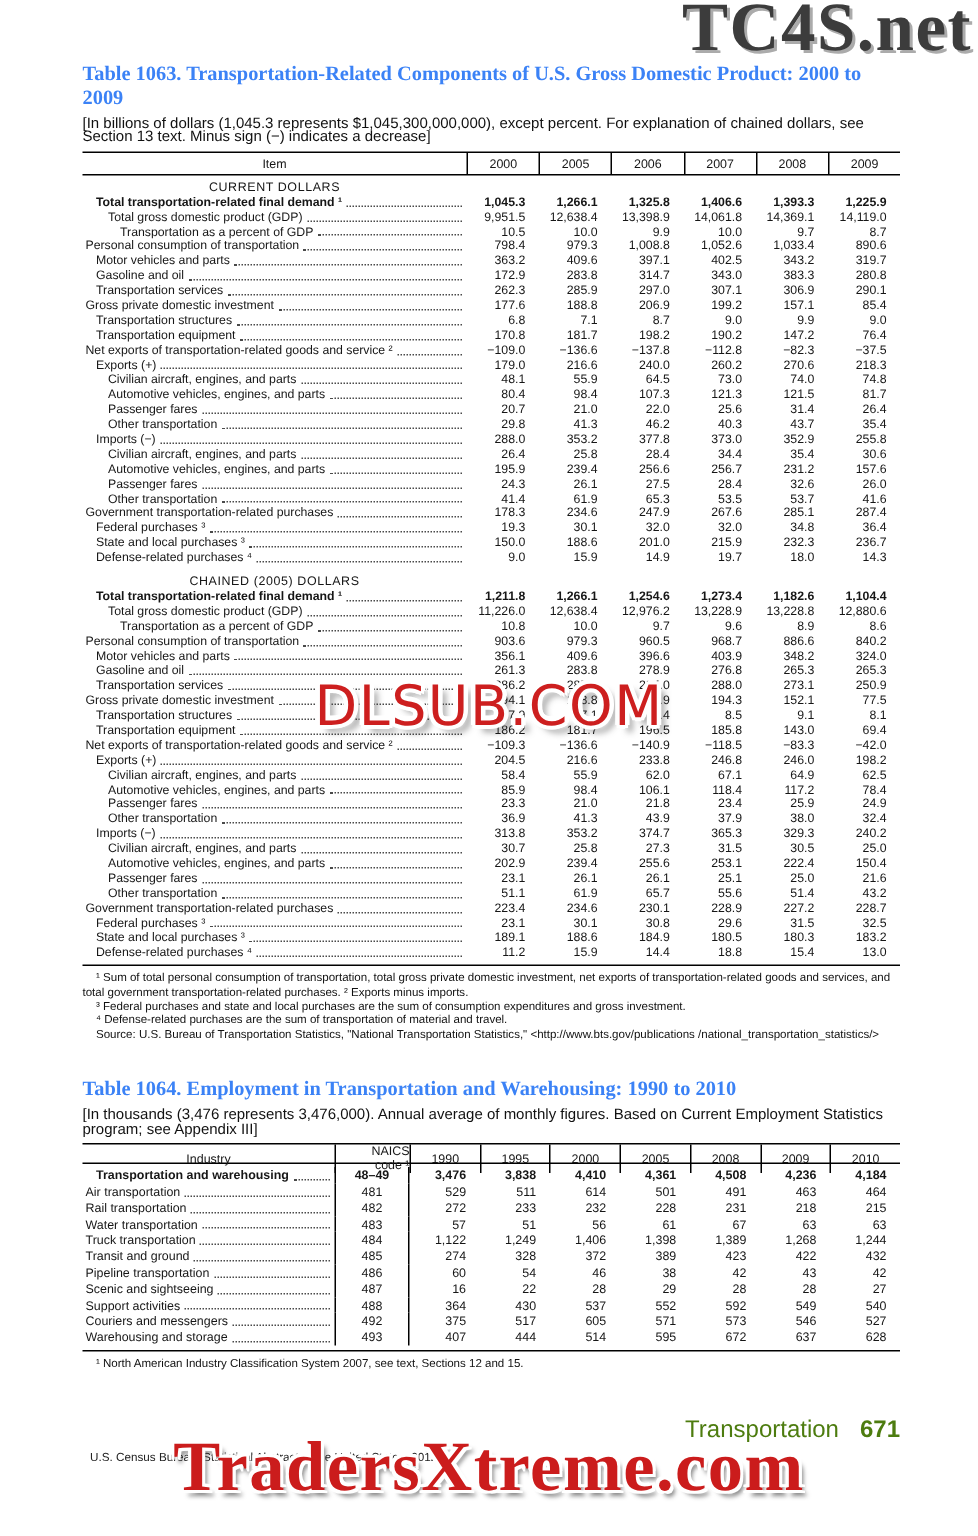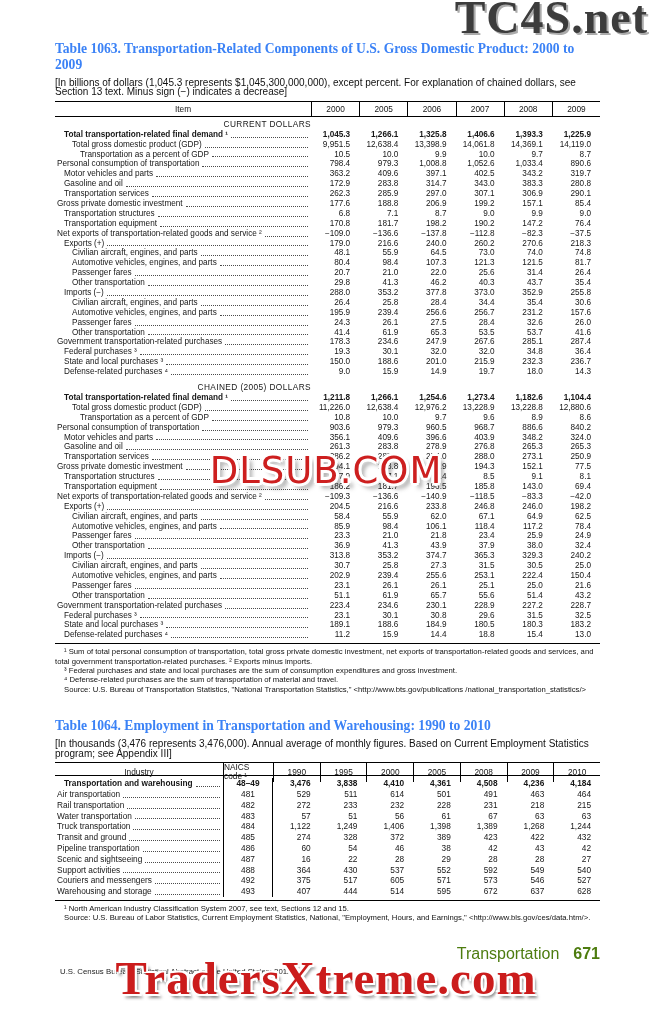--- a/index.html
+++ b/index.html
@@ -16,34 +16,34 @@
   .t63-head{display:grid;grid-template-columns:256px repeat(6,1fr);
             border-top:1.6px solid #000;border-bottom:1px solid #000;height:16px;font-size:8.3px}
   .hc{border-left:0.8px solid #000;display:flex;align-items:center;justify-content:center;height:100%}
   .hc:first-child{border-left:none}
   .t63-body{border-bottom:1.4px solid #000;padding:2px 0 3px}
   .t63-row{display:grid;grid-template-columns:256px repeat(6,1fr);height:9.9px;
            font-size:8.2px;line-height:9.9px}
   .t63-row.bold{font-weight:bold}
   .t63-row.sect{height:11px}
   .gap-top{margin-top:5px}
-  .sect-txt{flex:1;text-align:right;letter-spacing:.4px;font-size:8.3px}
+  .sect-txt{flex:1;text-align:center;letter-spacing:.4px;font-size:8.3px}
   .lc{display:flex;align-items:flex-end;overflow:hidden}
   .ind0{padding-left:2px}.ind1{padding-left:9px}.ind2{padding-left:17px}.ind3{padding-left:25px}
   .lbl{white-space:nowrap}
   .leader{flex:1;min-width:5px;border-bottom:1px dotted #4a4a4a;margin:0 3px 2px 3px}
   .v{text-align:right;padding-right:9px}
   .fnotes{margin-top:3px;font-size:7.7px;line-height:9.4px;color:#111}
   .fn{text-indent:9px}
 
   
   .t64-wrap{margin-top:24px}
   .t64-head{display:grid;grid-template-columns:168px 50px repeat(7,1fr);
             border-top:1.6px solid #000;border-bottom:1px solid #000;height:14px;font-size:8.3px}
-  .naics-cell{display:flex;flex-direction:column;align-items:flex-start;justify-content:center;line-height:9.2px}
+  .naics-cell{display:flex;flex-direction:column;align-items:flex-end;justify-content:center;line-height:9.2px}
   .t64-body{border-bottom:1.4px solid #000;padding:2px 0 3px}
   .t64-row{display:grid;grid-template-columns:168px 50px repeat(7,1fr);height:10.8px;
            font-size:8.3px;line-height:10.8px}
   .t64-row.bold{font-weight:bold}
   .code{text-align:center;border-left:0.8px solid #000;border-right:0.8px solid #000}
 
   
   .footer-line{position:absolute;top:945px;right:52px;font-family:Liberation Sans, sans-serif;
                font-size:16px;color:#4d7c0f}
   .pgnum{font-weight:bold;margin-left:14px}
@@ -871,21 +871,20 @@
             <div class="v">514</div>
             <div class="v">595</div>
             <div class="v">672</div>
             <div class="v">637</div>
             <div class="v">628</div>
           </div>
         </div>
     </div>
     <div class="fnotes">
         <p class="fn">¹ North American Industry Classification System 2007, see text, Sections 12 and 15.</p>
-        <p class="fn">Source: U.S. Bureau of Labor Statistics, Current Employment Statistics, National, "Employment, Hours, and Earnings," &lt;http://www.bls.gov/ces/data.htm/&gt;.</p>
       </div>
   </section>
 
 </div>
 
 <div class="footer-line">
   <span>Transportation</span><span class="pgnum">671</span>
 </div>
 <div class="credit">U.S. Census Bureau, Statistical Abstract of the United States: 2012</div>
 

